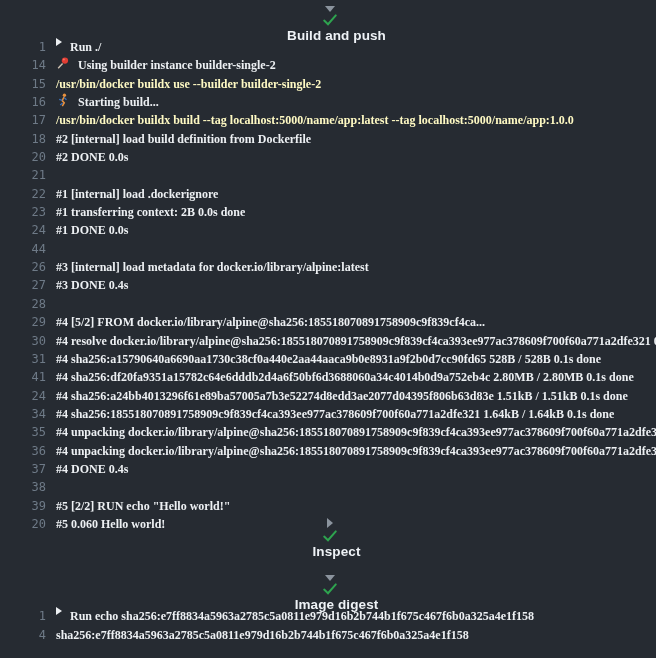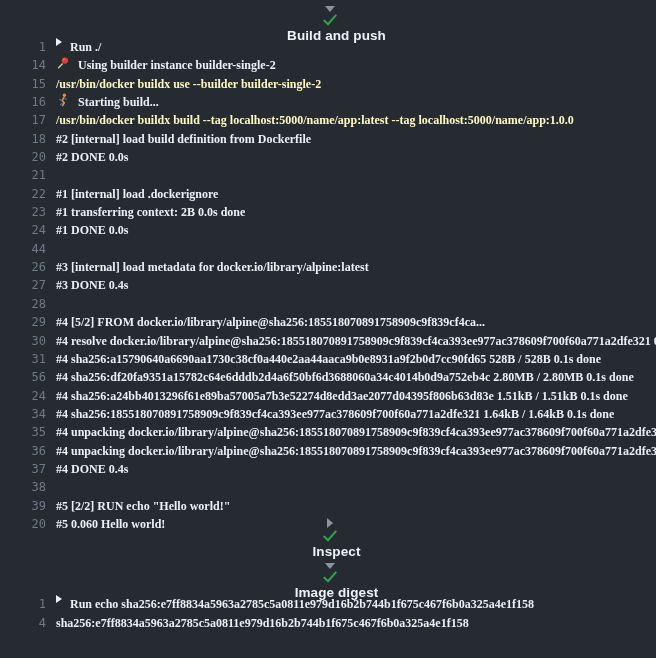--- a/index.html
+++ b/index.html
@@ -62,21 +62,21 @@
   .line .txt.command { color: #fef9c3; }
   .tri-play {
     display: inline-block; width: 0; height: 0;
     border-top: 4.5px solid transparent;
     border-bottom: 4.5px solid transparent;
     border-left: 6.5px solid #edf0f3;
     margin-right: 8px;
   }
   .emoji { width: 14px; height: 14px; margin-right: 8px; flex: 0 0 auto; }
   .hdr-gap2 { margin-top: 2px; justify-content: flex-end; }
-  .hdr-gap3 { margin-top: 4px; }
+  .hdr-gap3 { margin-top: 16px; }
 </style>
 </head>
 <body>
 
 <div class="page" id="app">
     <div class="section-header">
       <span class="chev down"></span>
       <span class="check-wrap">
         <svg width="16" height="16" viewBox="0 0 16 16">
           <path d="M2.2 8.6 L6 12.2 L13.8 3.4" fill="none" stroke="#2ea44f" stroke-width="2" stroke-linecap="round"></path>
@@ -104,21 +104,21 @@
       <div class="line"><span class="num">22</span><span class="txt"><span>#1 [internal] load .dockerignore</span></span></div>
       <div class="line"><span class="num">23</span><span class="txt"><span>#1 transferring context: 2B 0.0s done</span></span></div>
       <div class="line"><span class="num">24</span><span class="txt"><span>#1 DONE 0.0s</span></span></div>
       <div class="line"><span class="num">44</span><span class="txt"><span></span></span></div>
       <div class="line"><span class="num">26</span><span class="txt"><span>#3 [internal] load metadata for docker.io/library/alpine:latest</span></span></div>
       <div class="line"><span class="num">27</span><span class="txt"><span>#3 DONE 0.4s</span></span></div>
       <div class="line"><span class="num">28</span><span class="txt"><span></span></span></div>
       <div class="line"><span class="num">29</span><span class="txt"><span>#4 [5/2] FROM docker.io/library/alpine@sha256:185518070891758909c9f839cf4ca...</span></span></div>
       <div class="line"><span class="num">30</span><span class="txt"><span>#4 resolve docker.io/library/alpine@sha256:185518070891758909c9f839cf4ca393ee977ac378609f700f60a771a2dfe321 0.0s done</span></span></div>
       <div class="line"><span class="num">31</span><span class="txt"><span>#4 sha256:a15790640a6690aa1730c38cf0a440e2aa44aaca9b0e8931a9f2b0d7cc90fd65 528B / 528B 0.1s done</span></span></div>
-      <div class="line"><span class="num">56</span><span class="txt"><span>#4 sha256:df20fa9351a15782c64e6dddb2d4a6f50bf6d3688060a34c4014b0d9a752eb4c 2.80MB / 2.80MB 0.1s done</span></span></div>
+      <div class="line"><span class="num">41</span><span class="txt"><span>#4 sha256:df20fa9351a15782c64e6dddb2d4a6f50bf6d3688060a34c4014b0d9a752eb4c 2.80MB / 2.80MB 0.1s done</span></span></div>
       <div class="line"><span class="num">24</span><span class="txt"><span>#4 sha256:a24bb4013296f61e89ba57005a7b3e52274d8edd3ae2077d04395f806b63d83e 1.51kB / 1.51kB 0.1s done</span></span></div>
       <div class="line"><span class="num">34</span><span class="txt"><span>#4 sha256:185518070891758909c9f839cf4ca393ee977ac378609f700f60a771a2dfe321 1.64kB / 1.64kB 0.1s done</span></span></div>
       <div class="line"><span class="num">35</span><span class="txt"><span>#4 unpacking docker.io/library/alpine@sha256:185518070891758909c9f839cf4ca393ee977ac378609f700f60a771a2dfe321 0.1s done</span></span></div>
       <div class="line"><span class="num">36</span><span class="txt"><span>#4 unpacking docker.io/library/alpine@sha256:185518070891758909c9f839cf4ca393ee977ac378609f700f60a771a2dfe321 done</span></span></div>
       <div class="line"><span class="num">37</span><span class="txt"><span>#4 DONE 0.4s</span></span></div>
       <div class="line"><span class="num">38</span><span class="txt"><span></span></span></div>
       <div class="line"><span class="num">39</span><span class="txt"><span>#5 [2/2] RUN echo "Hello world!"</span></span></div>
       <div class="line"><span class="num">20</span><span class="txt"><span>#5 0.060 Hello world!</span></span></div>
     </div>
     <div class="section-header hdr-gap2">

